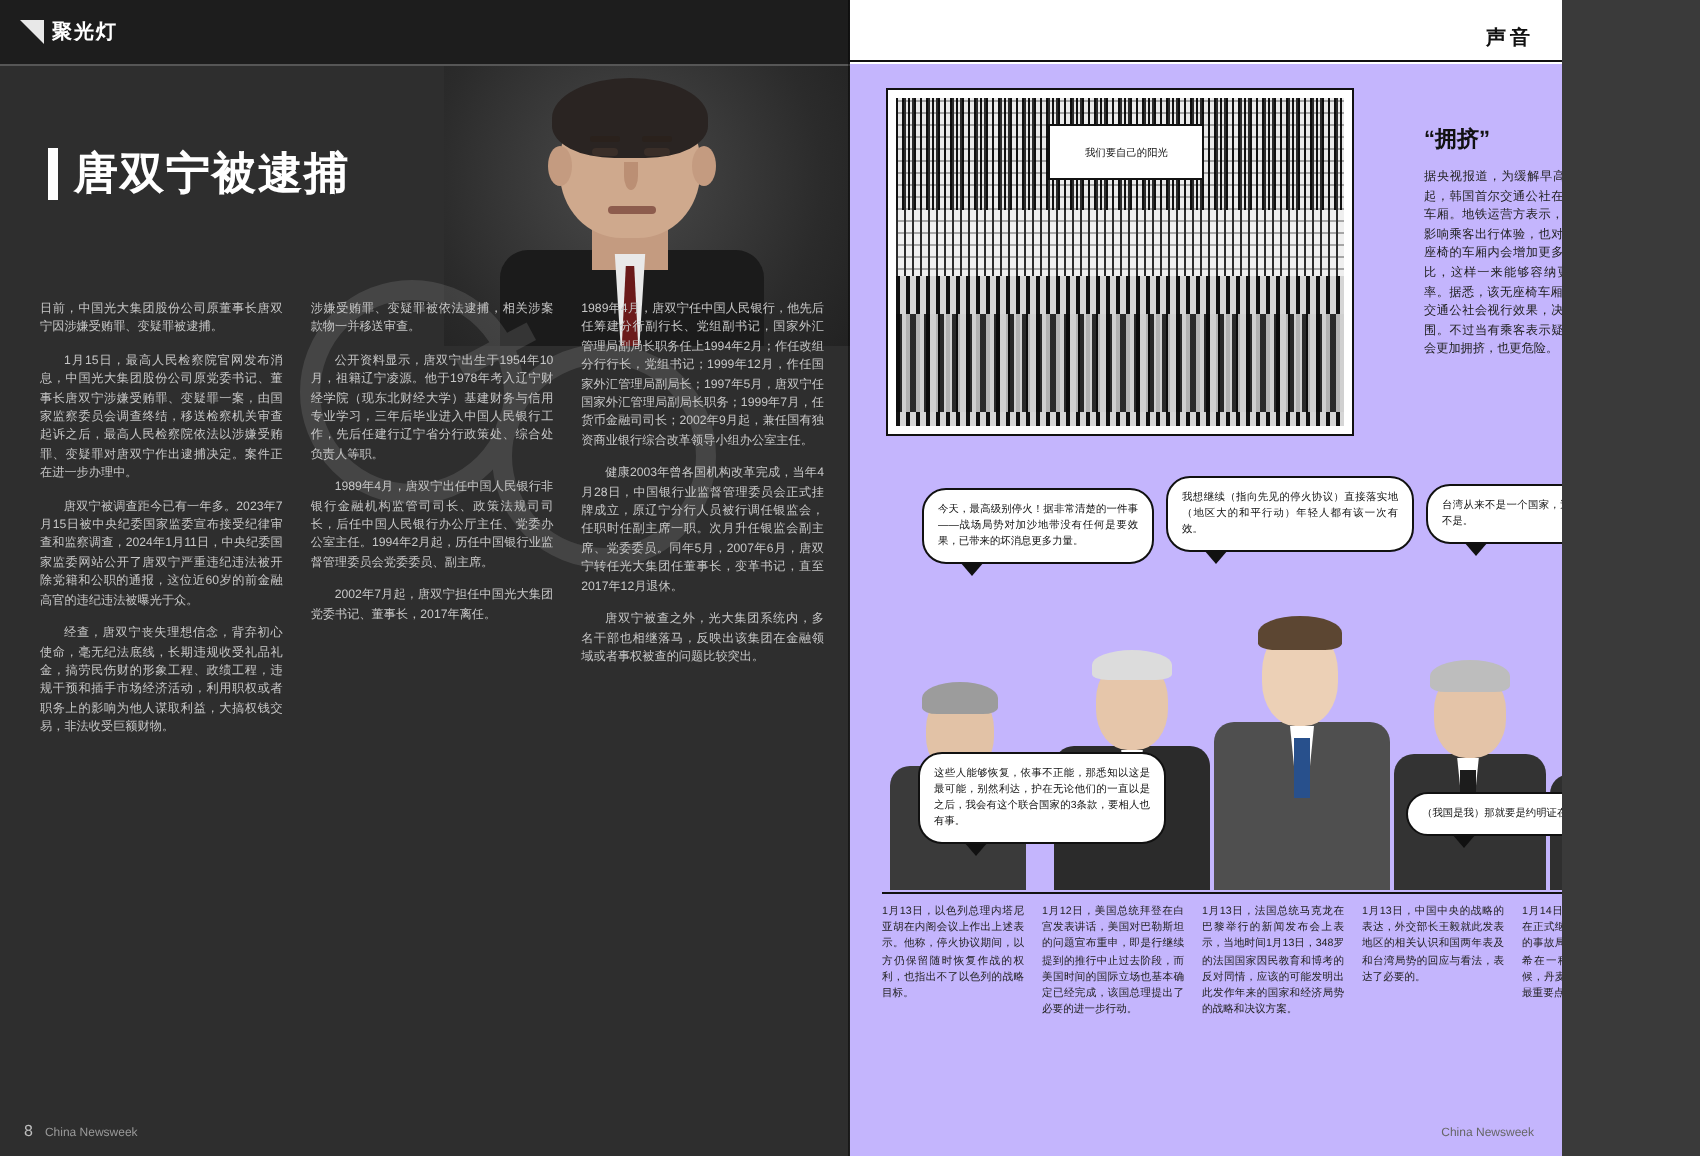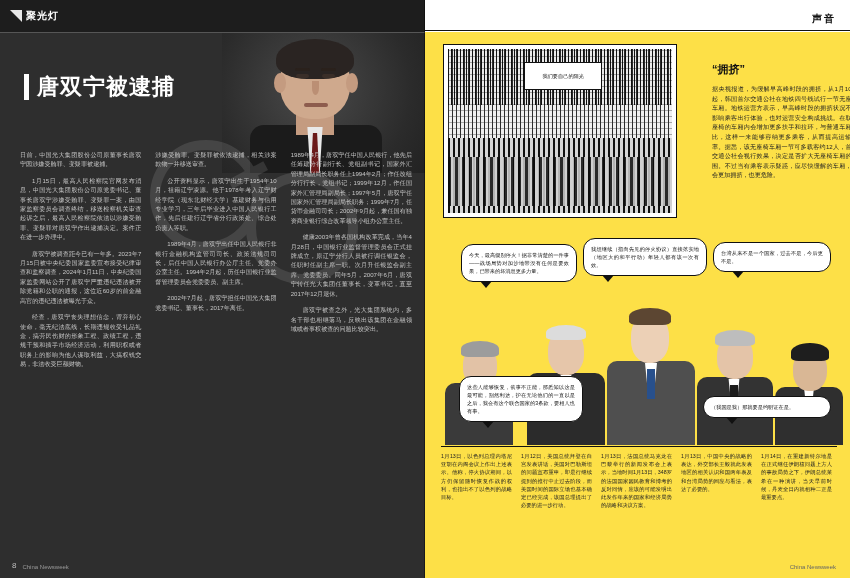--- a/index.html
+++ b/index.html
@@ -44,21 +44,21 @@
   .cols{position:absolute;top:150px;left:20px;width:392px;display:flex;gap:14px;}
   .col{width:122px;}
   .col p{margin:0 0 7px 0;font-size:6.1px;line-height:9.4px;color:#c6c6c6;text-align:justify;}
   .col p.ind{text-indent:12px;}
 
   .pl-footer{position:absolute;bottom:8px;left:12px;display:flex;align-items:flex-end;gap:6px;}
   .pg-num{font-size:8px;color:#bdbdbd;}
   .pg-brand{font-size:6px;color:#9a9a9a;}
 
   
-  .page-right{position:relative;width:425px;height:578px;background:#fde047;color:#111;overflow:hidden;}
+  .page-right{position:relative;width:356px;height:578px;background:#c4b5fd;color:#111;overflow:hidden;}
   .pr-header{position:absolute;top:0;left:0;width:425px;height:32px;background:#ffffff;}
   .pr-headline{position:absolute;top:30px;left:0;width:425px;height:1px;background:#111;}
   .pr-headtext{position:absolute;top:12px;right:14px;font-size:10px;font-weight:bold;color:#111;letter-spacing:2px;}
 
   .art{position:absolute;top:44px;left:18px;width:232px;height:172px;background:#ffffff;border:1px solid #111;overflow:hidden;}
   .art-inner{position:absolute;inset:4px;background:#efefef;}
   .hatch{position:absolute;inset:0;background:
      repeating-linear-gradient(90deg,#111 0 1.2px,transparent 1.2px 4px),
      repeating-linear-gradient(0deg,rgba(0,0,0,.35) 0 1px,transparent 1px 6px);
      opacity:.88;}

